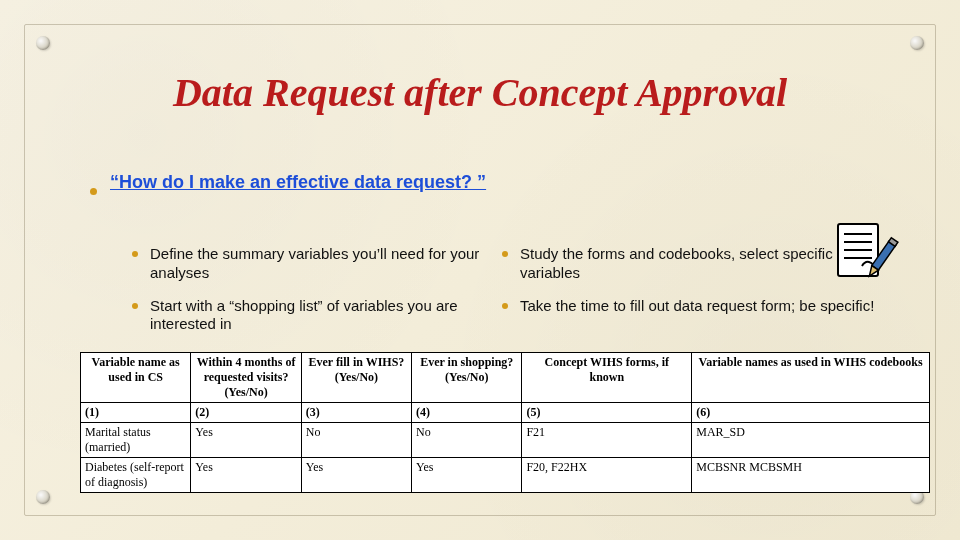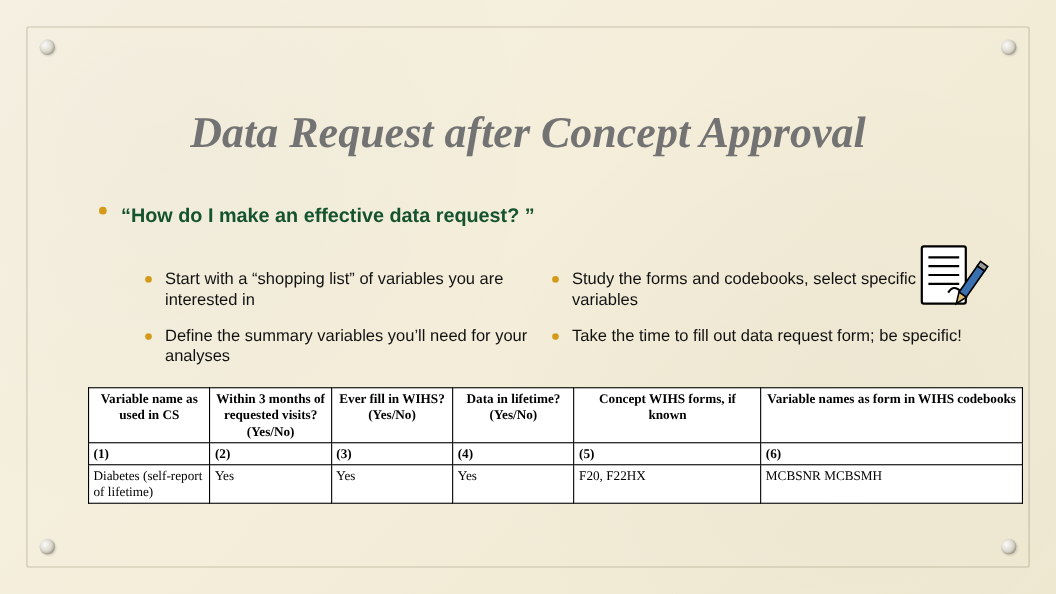--- a/index.html
+++ b/index.html
@@ -34,36 +34,36 @@
   .corner-dot.tr { right: 36px; top: 36px; }
   .corner-dot.bl { left: 36px; bottom: 36px; }
   .corner-dot.br { right: 36px; bottom: 36px; }
 
   .slide-title {
     position: absolute;
     top: 70px; left: 0; right: 0;
     text-align: center;
     font-size: 40px;
     font-weight: 700;
-    color: #737373;
+    color: #b91c1c;
     line-height: 1.15;
     font-style: italic;
     font-family: "Times New Roman", Georgia, serif;
-    margin-top: 28px;
   }
 
   .lead-question {
     position: absolute;
     left: 110px;
-    top: 185px;
+    top: 171px;
     width: 400px;
     font-size: 18px;
     font-weight: 700;
-    color: #14532d;
+    color: #1d4ed8;
     line-height: 1.25;
+    text-decoration: underline;
   }
   .lead-bullet {
     position: absolute;
     left: 90px; top: 188px;
     width: 7px; height: 7px; border-radius: 50%;
     background: #d49a1a;
   }
 
   .col-left, .col-right {
     position: absolute;
@@ -134,22 +134,22 @@
 <div class="corner-dot tr"></div>
 <div class="corner-dot bl"></div>
 <div class="corner-dot br"></div>
 
 <h1 class="slide-title">Data Request after Concept Approval</h1>
 
 <div class="lead-bullet"></div>
 <div class="lead-question">“How do I make an effective data request? ”</div>
 
 <div class="col-left">
+  <div class="bp">Define the summary variables you’ll need for your analyses</div>
   <div class="bp">Start with a “shopping list” of variables you are interested in</div>
-  <div class="bp">Define the summary variables you’ll need for your analyses</div>
 </div>
 <div class="col-right">
   <div class="bp">Study the forms and codebooks, select specific variables</div>
   <div class="bp">Take the time to fill out data request form; be specific!</div>
 </div>
 
 <div class="clipart">
   <svg viewBox="0 0 70 70" width="70" height="70">
     <rect x="8" y="6" width="40" height="52" rx="2" fill="#fff" stroke="#000" stroke-width="2"></rect>
     <line x1="14" y1="16" x2="42" y2="16" stroke="#000" stroke-width="2"></line>
@@ -171,38 +171,46 @@
       <col class="c1">
         <col class="c2">
         <col class="c3">
         <col class="c4">
         <col class="c5">
         <col class="c6">
     </colgroup>
     <thead>
       <tr>
         <th>Variable name as used in CS</th>
-        <th>Within 3 months of requested visits? (Yes/No)</th>
+        <th>Within 4 months of requested visits? (Yes/No)</th>
         <th>Ever fill in WIHS? (Yes/No)</th>
-        <th>Data in lifetime? (Yes/No)</th>
+        <th>Ever in shopping? (Yes/No)</th>
         <th>Concept WIHS forms, if known</th>
-        <th>Variable names as form in WIHS codebooks</th>
+        <th>Variable names as used in WIHS codebooks</th>
       </tr>
     </thead>
     <tbody>
       <tr class="colnum-row">
         <td>(1)</td>
         <td>(2)</td>
         <td>(3)</td>
         <td>(4)</td>
         <td>(5)</td>
         <td>(6)</td>
       </tr>
       <tr>
-        <td>Diabetes (self-report of lifetime)</td>
+        <td>Marital status (married)</td>
+        <td>Yes</td>
+        <td>No</td>
+        <td>No</td>
+        <td>F21</td>
+        <td>MAR_SD</td>
+      </tr>
+      <tr>
+        <td>Diabetes (self-report of diagnosis)</td>
         <td>Yes</td>
         <td>Yes</td>
         <td>Yes</td>
         <td>F20, F22HX</td>
         <td>MCBSNR  MCBSMH</td>
       </tr>
     </tbody>
   </table>
 </div>
 

